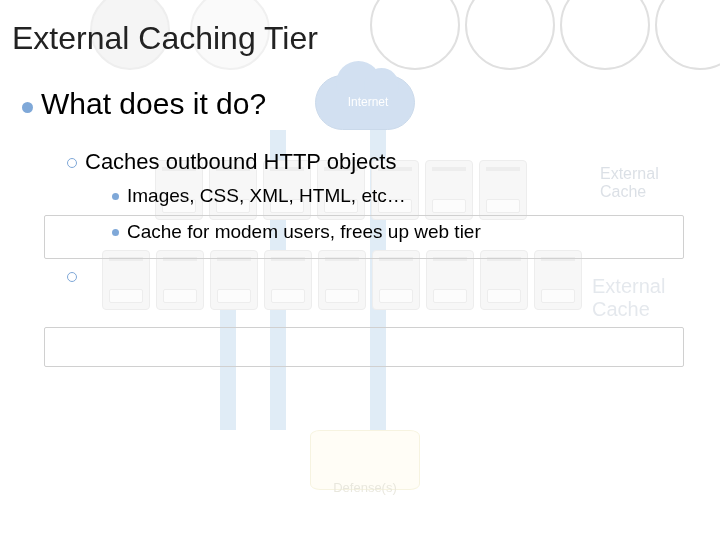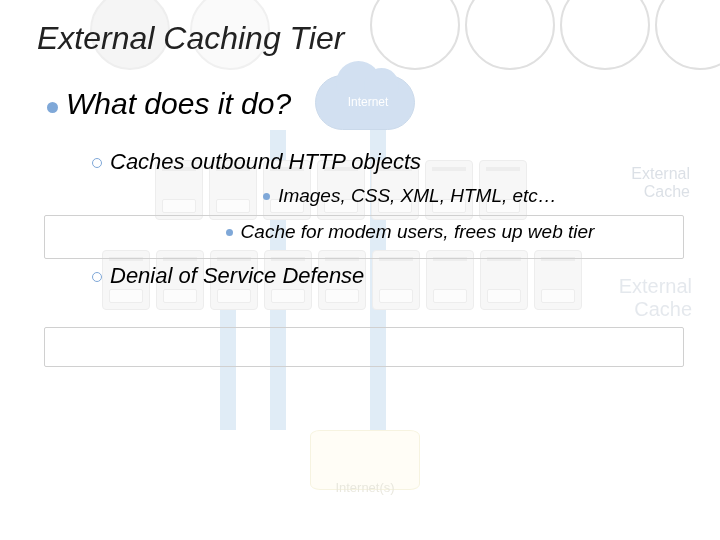--- a/index.html
+++ b/index.html
@@ -96,21 +96,21 @@
     position: absolute;
     bottom: 6px; left: 6px; right: 6px; height: 12px;
     border: 1px solid #ccc;
     border-radius: 2px;
     background: #f8f8f8;
   }
   .side-label {
     position: absolute;
     font-size: 16px;
     color: #9aa7b8;
-    text-align: right;
+    text-align: left;
   }
   .side-label.ext1 { top: 165px; right: 30px; width: 90px; }
   .side-label.ext2 { top: 275px; right: 28px; width: 100px; font-size: 20px; color: #b5bfcc; }
   .db {
     position: absolute;
     top: 430px;
     left: 310px;
     width: 110px;
     height: 60px;
     background: #fffbe6;
@@ -131,41 +131,39 @@
     background: #a8cbe8;
     width: 16px;
   }
   .conn.v1 { top: 130px; left: 270px; height: 300px; }
   .conn.v2 { top: 130px; left: 370px; height: 300px; }
   .conn.v3 { top: 310px; left: 220px; height: 120px; }
 
   .content {
     position: relative;
     z-index: 5;
-    padding: 20px 37px;
-    font-style: italic;
+    padding: 20px 12px;
   }
   h1 {
     font-size: 32px;
     font-weight: normal;
     color: #222;
     margin-bottom: 30px;
   }
   .l1 {
     font-size: 30px;
     margin: 10px 0 10px 10px;
   }
   .l2 {
     font-size: 22px;
     margin: 28px 0 8px 55px;
   }
   .l3 {
     font-size: 19px;
     margin: 10px 0 14px 100px;
-    text-align: center;
   }
   .l2.last { margin-top: 20px; }
   .dot {
     display: inline-block;
     width: 11px; height: 11px;
     background: #7fa8d8;
     border-radius: 50%;
     margin-right: 8px;
     vertical-align: 1px;
   }
@@ -229,21 +227,21 @@
       <div class="srv"></div>
     <div class="srv"></div>
       <div class="srv"></div>
       <div class="srv"></div>
       <div class="srv"></div>
       <div class="srv"></div>
   </div>
   <div class="side-label ext1">External Cache</div>
   <div class="side-label ext2">External Cache</div>
   <div class="db"></div>
-  <div class="db-label">Internet(s)</div>
+  <div class="db-label">Defense(s)</div>
 </div>
 
 <div class="frame f1"></div>
 <div class="frame f2"></div>
 
 <div class="content">
   <h1>External Caching Tier</h1>
 
   <div class="l1">
     <span class="dot"></span><span>What does it do?</span>
@@ -254,15 +252,15 @@
   </div>
   <div class="l3">
     <span class="sdot"></span><span>Images, CSS, XML, HTML, etc…</span>
   </div>
 
   <div class="l3">
     <span class="sdot"></span><span>Cache for modem users, frees up web tier</span>
   </div>
 
   <div class="l2 last">
-    <span class="ring"></span><span>Denial of Service Defense</span>
+    <span class="ring"></span>
   </div>
 </div>
 
 </body></html>

